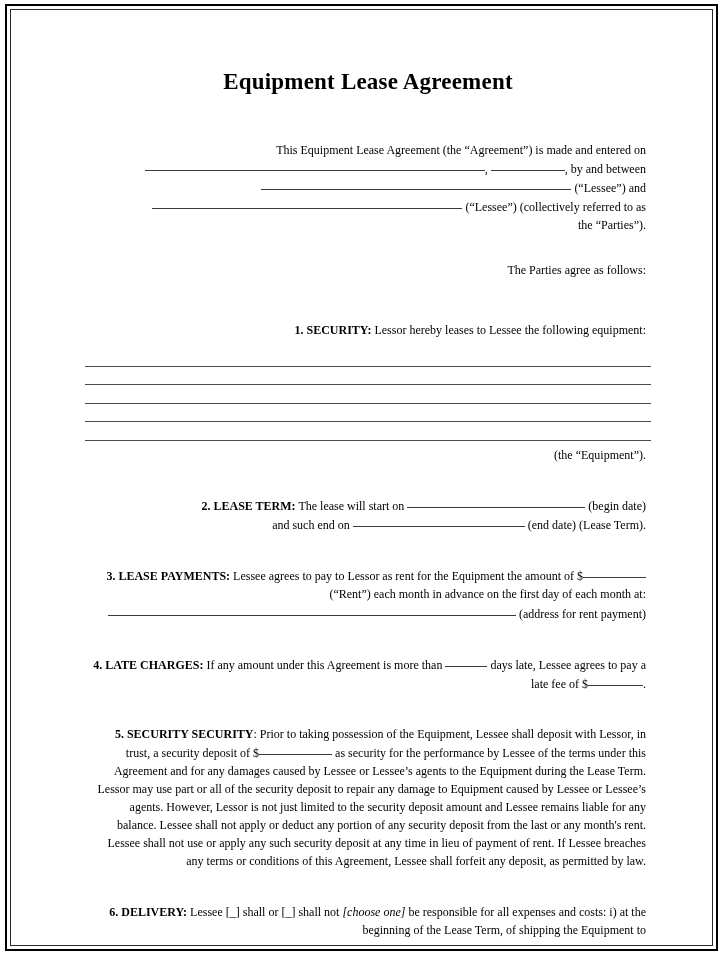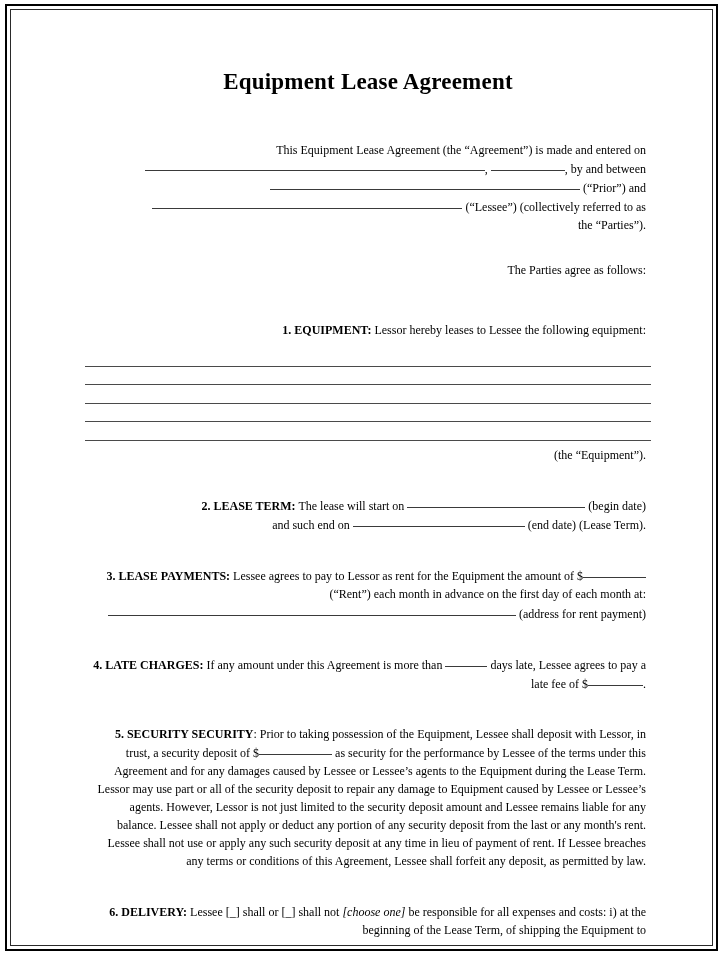--- a/index.html
+++ b/index.html
@@ -109,35 +109,35 @@
   <div id="page-body">
 
     <h1 class="doc-title">Equipment Lease Agreement</h1>
 
     <div class="gap-title"></div>
 
     <p class="para">
       <span>This Equipment Lease Agreement (the “Agreement”) is made and entered on</span><br>
       <span class="fill w-long"></span><span>, </span><span class="fill w-short"></span><span>, by and between</span><br>
       <span class="fill w-party"></span>
-      <span>(“Prior”) and</span><br>
+      <span>(“Lessee”) and</span><br>
       <span class="fill w-party"></span>
       <span>(“Lessee”) (collectively referred to as</span><br>
       <span>the “Parties”).</span>
     </p>
 
     <div class="gap-sm"></div>
 
     <p class="para">The Parties agree as follows:</p>
 
     <div class="gap-lg"></div>
 
     <p class="para">
       <b class="head">1.</b>
-      <b class="head">EQUIPMENT:</b>
+      <b class="head">SECURITY:</b>
       <span>Lessor hereby leases to Lessee the following equipment:</span>
     </p>
 
     <div class="blank-lines">
       <div class="blank-line first"></div>
       <div class="blank-line"></div>
       <div class="blank-line"></div>
       <div class="blank-line"></div>
       <div class="blank-line"></div>
     </div>

